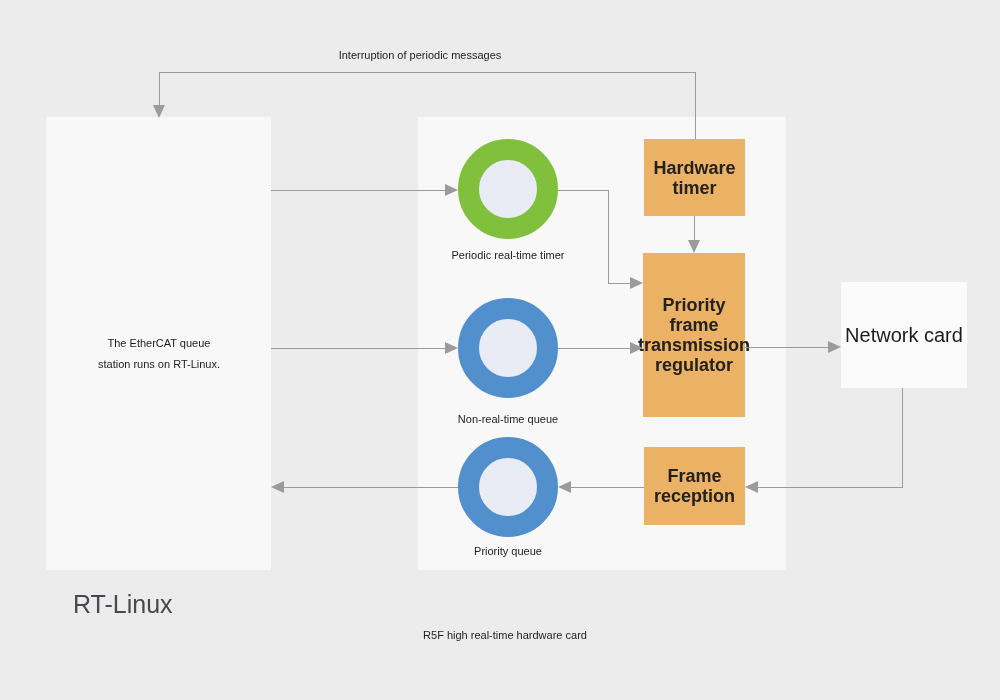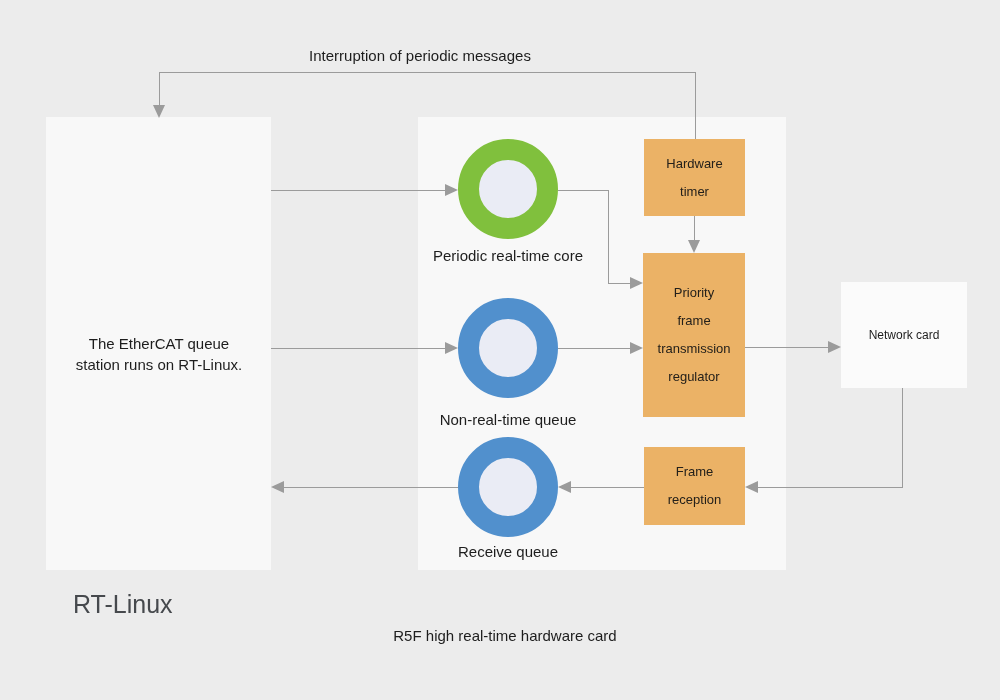--- a/index.html
+++ b/index.html
@@ -10,46 +10,47 @@
     color:#1d1d1d;
     position:relative;
     overflow:hidden;
   }
   .panel{
     position:absolute;
     background:#f8f8f8;
   }
   .label{
     position:absolute;
-    font-size:15px;
+    font-size:11px;
     line-height:21px;
     color:#1d1d1d;
     white-space:nowrap;
   }
   .centered{transform:translateX(-50%);text-align:center;}
   .multiline{white-space:pre-line;}
   .block{
     position:absolute;
     background:#ebb266;
     display:flex;
     align-items:center;
     justify-content:center;
     text-align:center;
-    font-size:13px;
-    line-height:28px;
+    font-size:18px;
+    line-height:20px;
     color:#24201a;
     white-space:pre-line;
+    font-weight:bold;
   }
   .netcard{
     position:absolute;
     background:#fbfbfb;
     display:flex;
     align-items:center;
     justify-content:center;
-    font-size:12px;
+    font-size:20px;
     color:#1d1d1d;
   }
   .donut{
     position:absolute;
     width:58px;height:58px;
     border-radius:50%;
     border:21px solid #5190cd;
     background:#eaecf5;
     box-sizing:content-box;
   }
@@ -82,27 +83,27 @@
 <div class="arr down" style="left:153px;top:105px;"></div>
 
 <div class="label centered multiline" style="left:159px;top:333px;white-space:pre-line;">The EtherCAT queue
 station runs on RT-Linux.</div>
 
 <div class="big-label" style="left:49px;top:590px;margin-left:24px;">RT-Linux</div>
 
 <div class="label centered" style="left:505px;top:625px;">R5F high real-time hardware card</div>
 
 <div class="donut green" style="left:458px;top:139px;"></div>
-<div class="label centered" style="left:508px;top:245px;">Periodic real-time core</div>
+<div class="label centered" style="left:508px;top:245px;">Periodic real-time timer</div>
 
 <div class="donut" style="left:458px;top:298px;"></div>
 <div class="label centered" style="left:508px;top:409px;">Non-real-time queue</div>
 
 <div class="donut" style="left:458px;top:437px;"></div>
-<div class="label centered" style="left:508px;top:541px;">Receive queue</div>
+<div class="label centered" style="left:508px;top:541px;">Priority queue</div>
 
 <div class="block" style="left:644px;top:139px;width:101px;height:77px;">Hardware
 timer</div>
 <div class="block" style="left:643px;top:253px;width:102px;height:164px;">Priority
 frame
 transmission
 regulator</div>
 <div class="block" style="left:644px;top:447px;width:101px;height:78px;">Frame
 reception</div>
 

